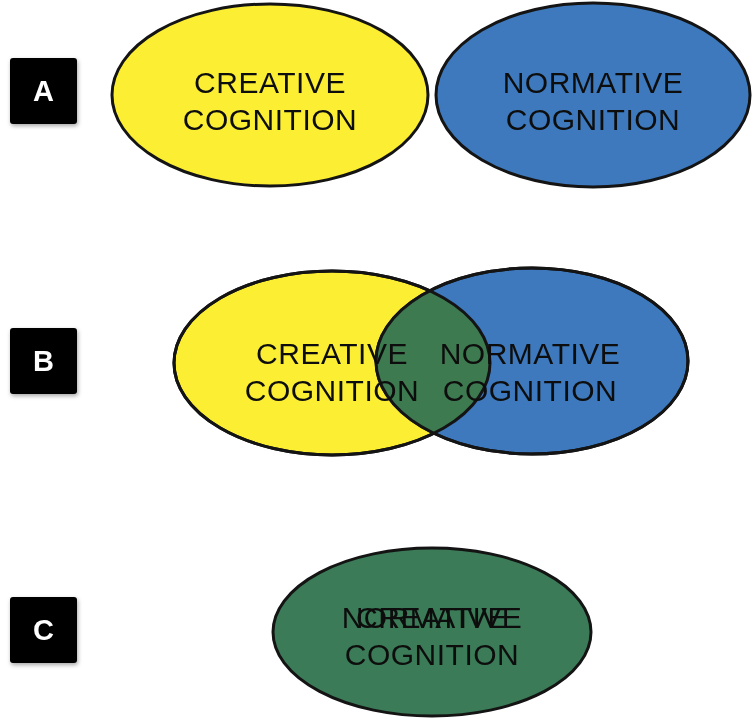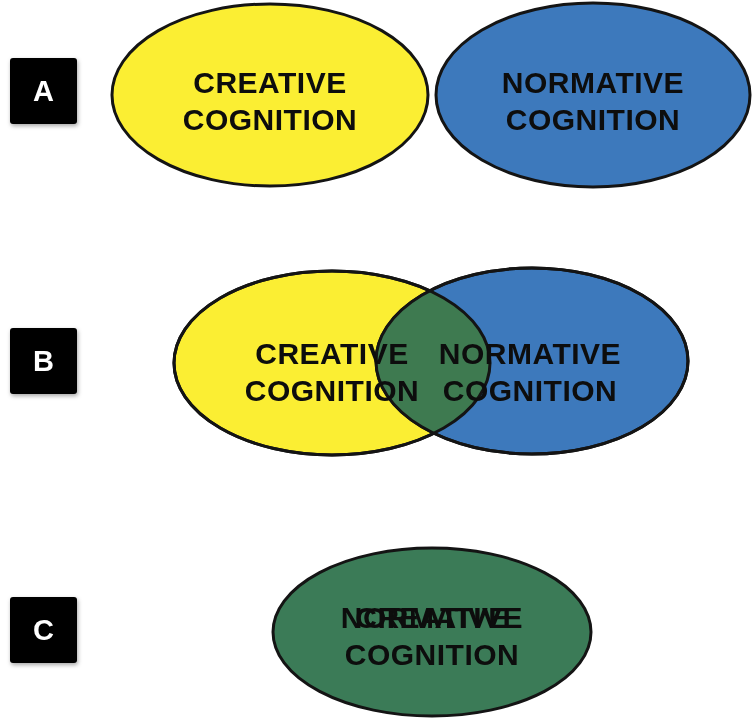--- a/index.html
+++ b/index.html
@@ -36,21 +36,21 @@
     box-shadow: 1px 2px 4px rgba(0,0,0,0.35);
   }
   .panel-label-a { top: 58px; }
   .panel-label-b { top: 328px; }
   .panel-label-c { top: 597px; }
   .ellipse-text {
     position: absolute;
     width: 320px;
     text-align: center;
     font-size: 30px;
-    font-weight: bold;
+    font-weight: normal;
     line-height: 37px;
     letter-spacing: 0.5px;
     white-space: nowrap;
   }
   .text-a-left  { left: 110px; top: 64px; }
   .text-a-right { left: 433px; top: 64px; }
   .text-b-left  { left: 172px; top: 335px; }
   .text-b-right { left: 370px; top: 335px; }
   .text-c       { left: 272px; top: 599px; }
   .overlay-line {

